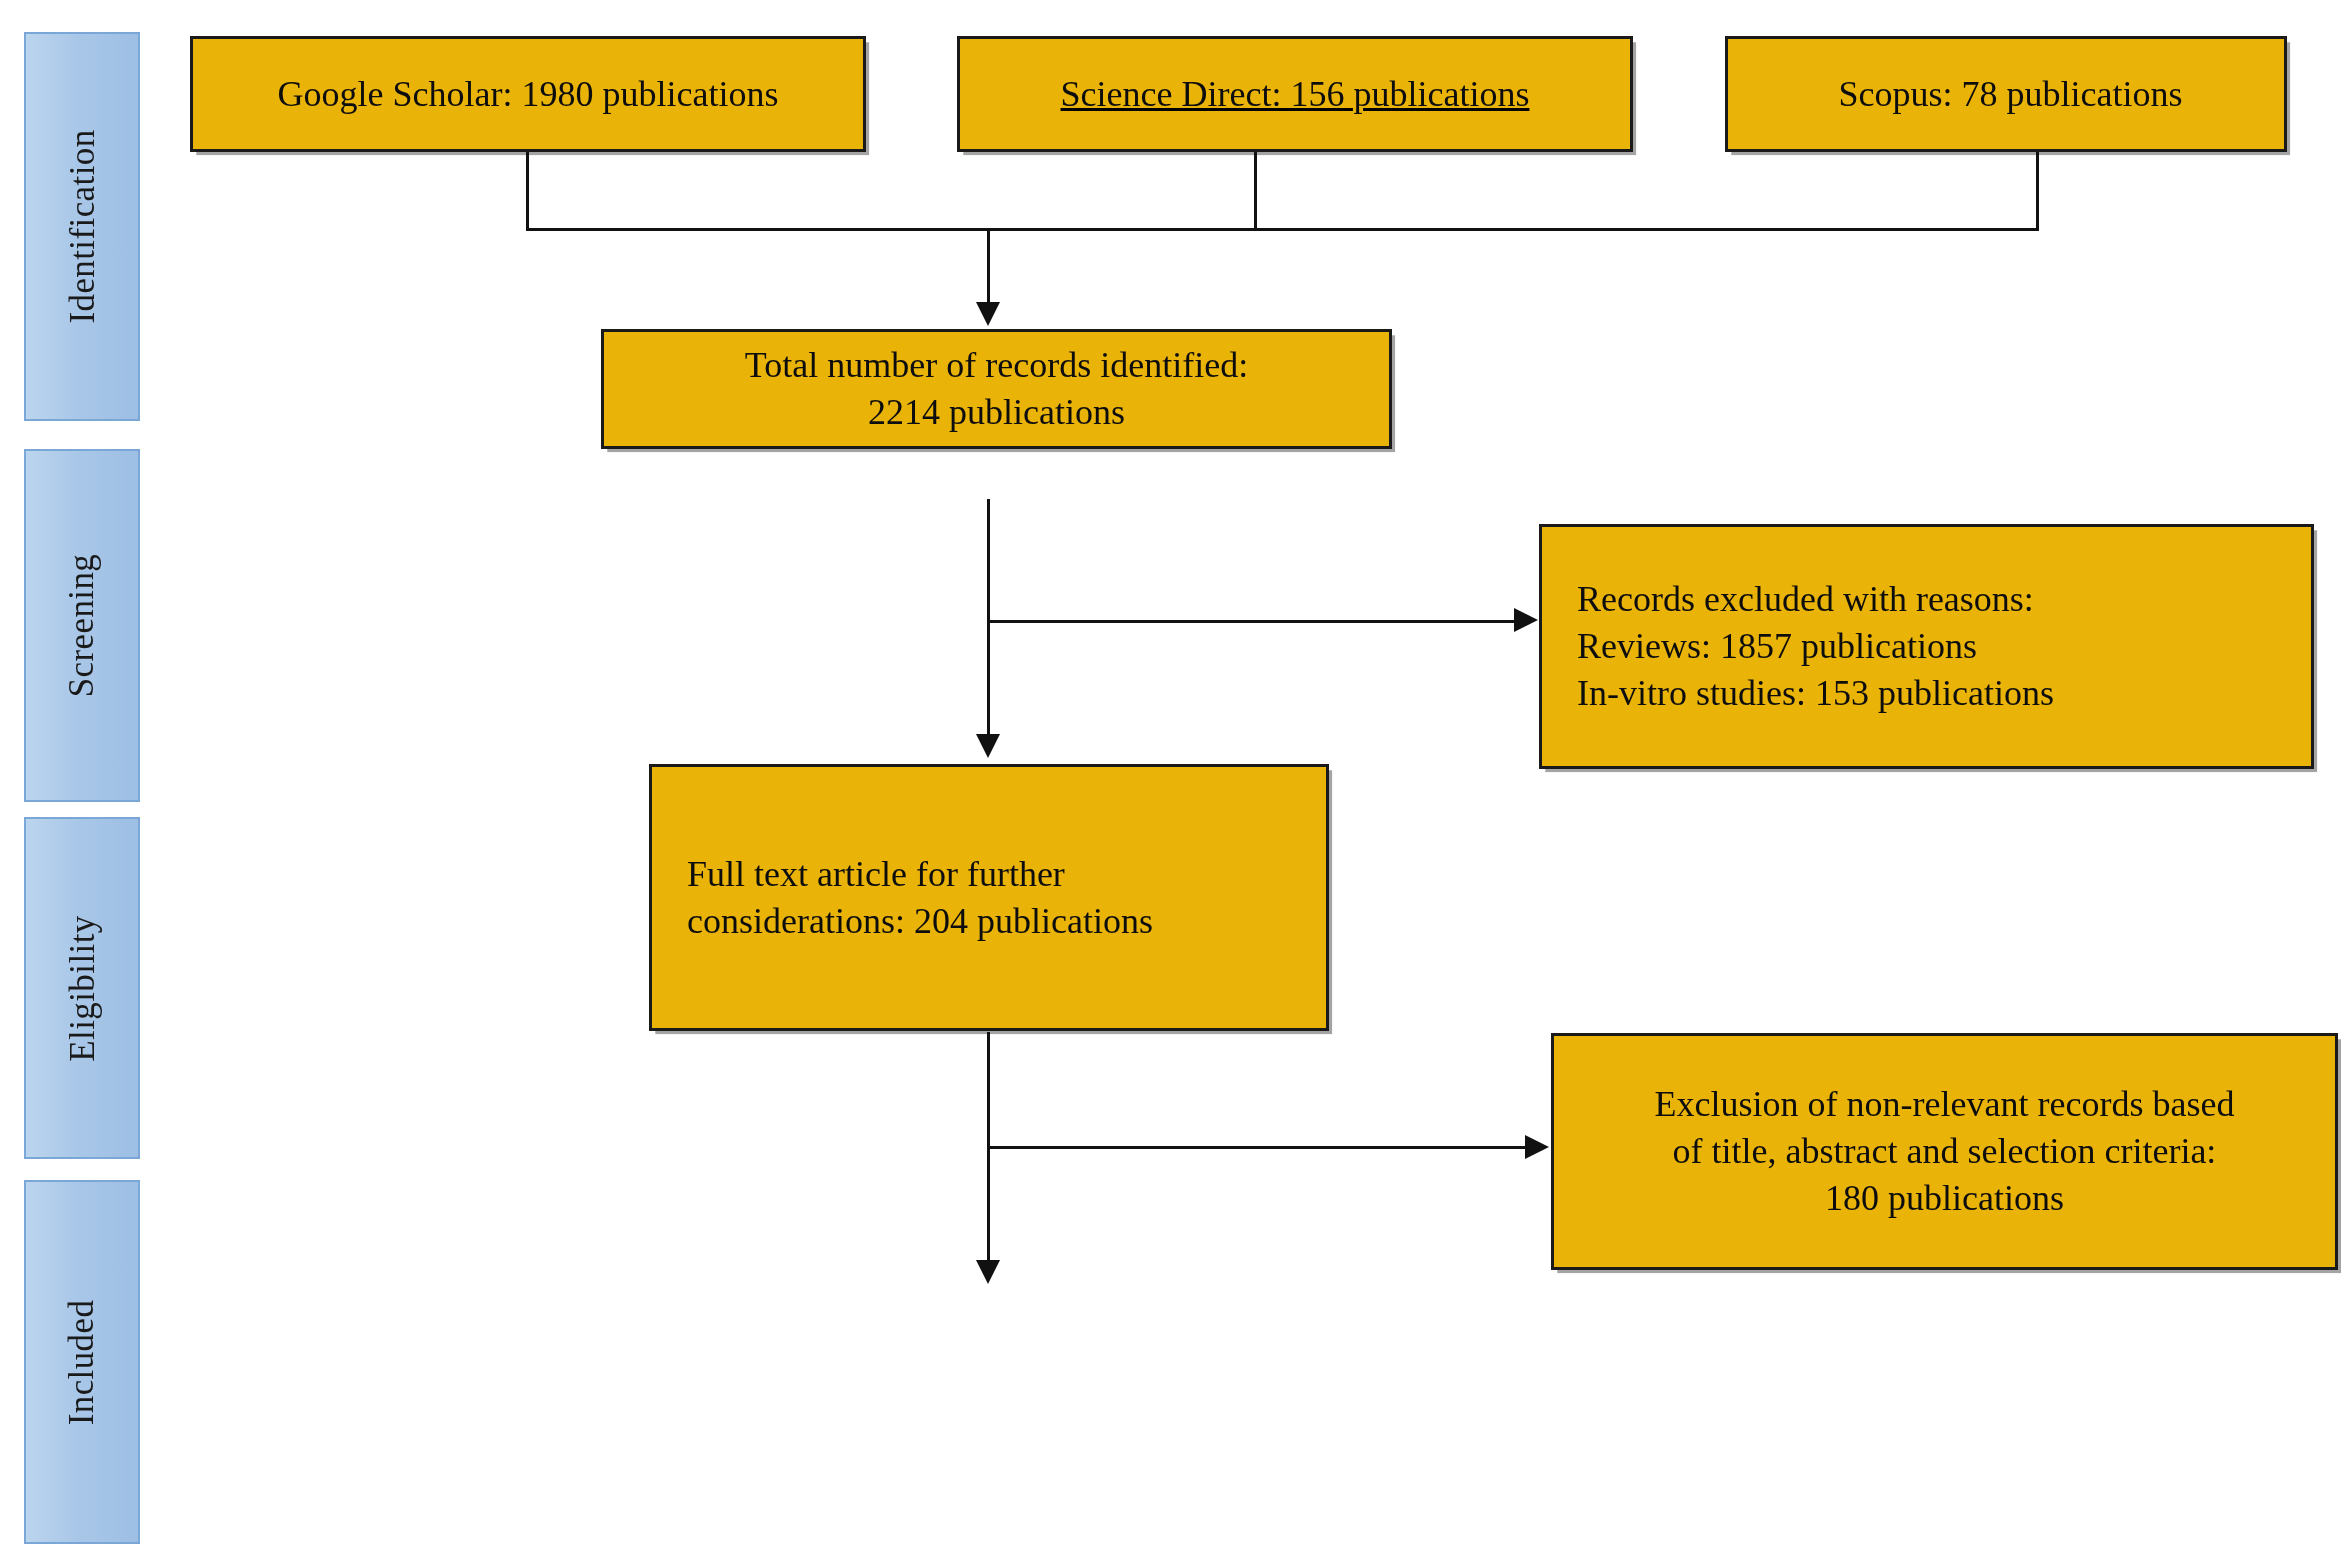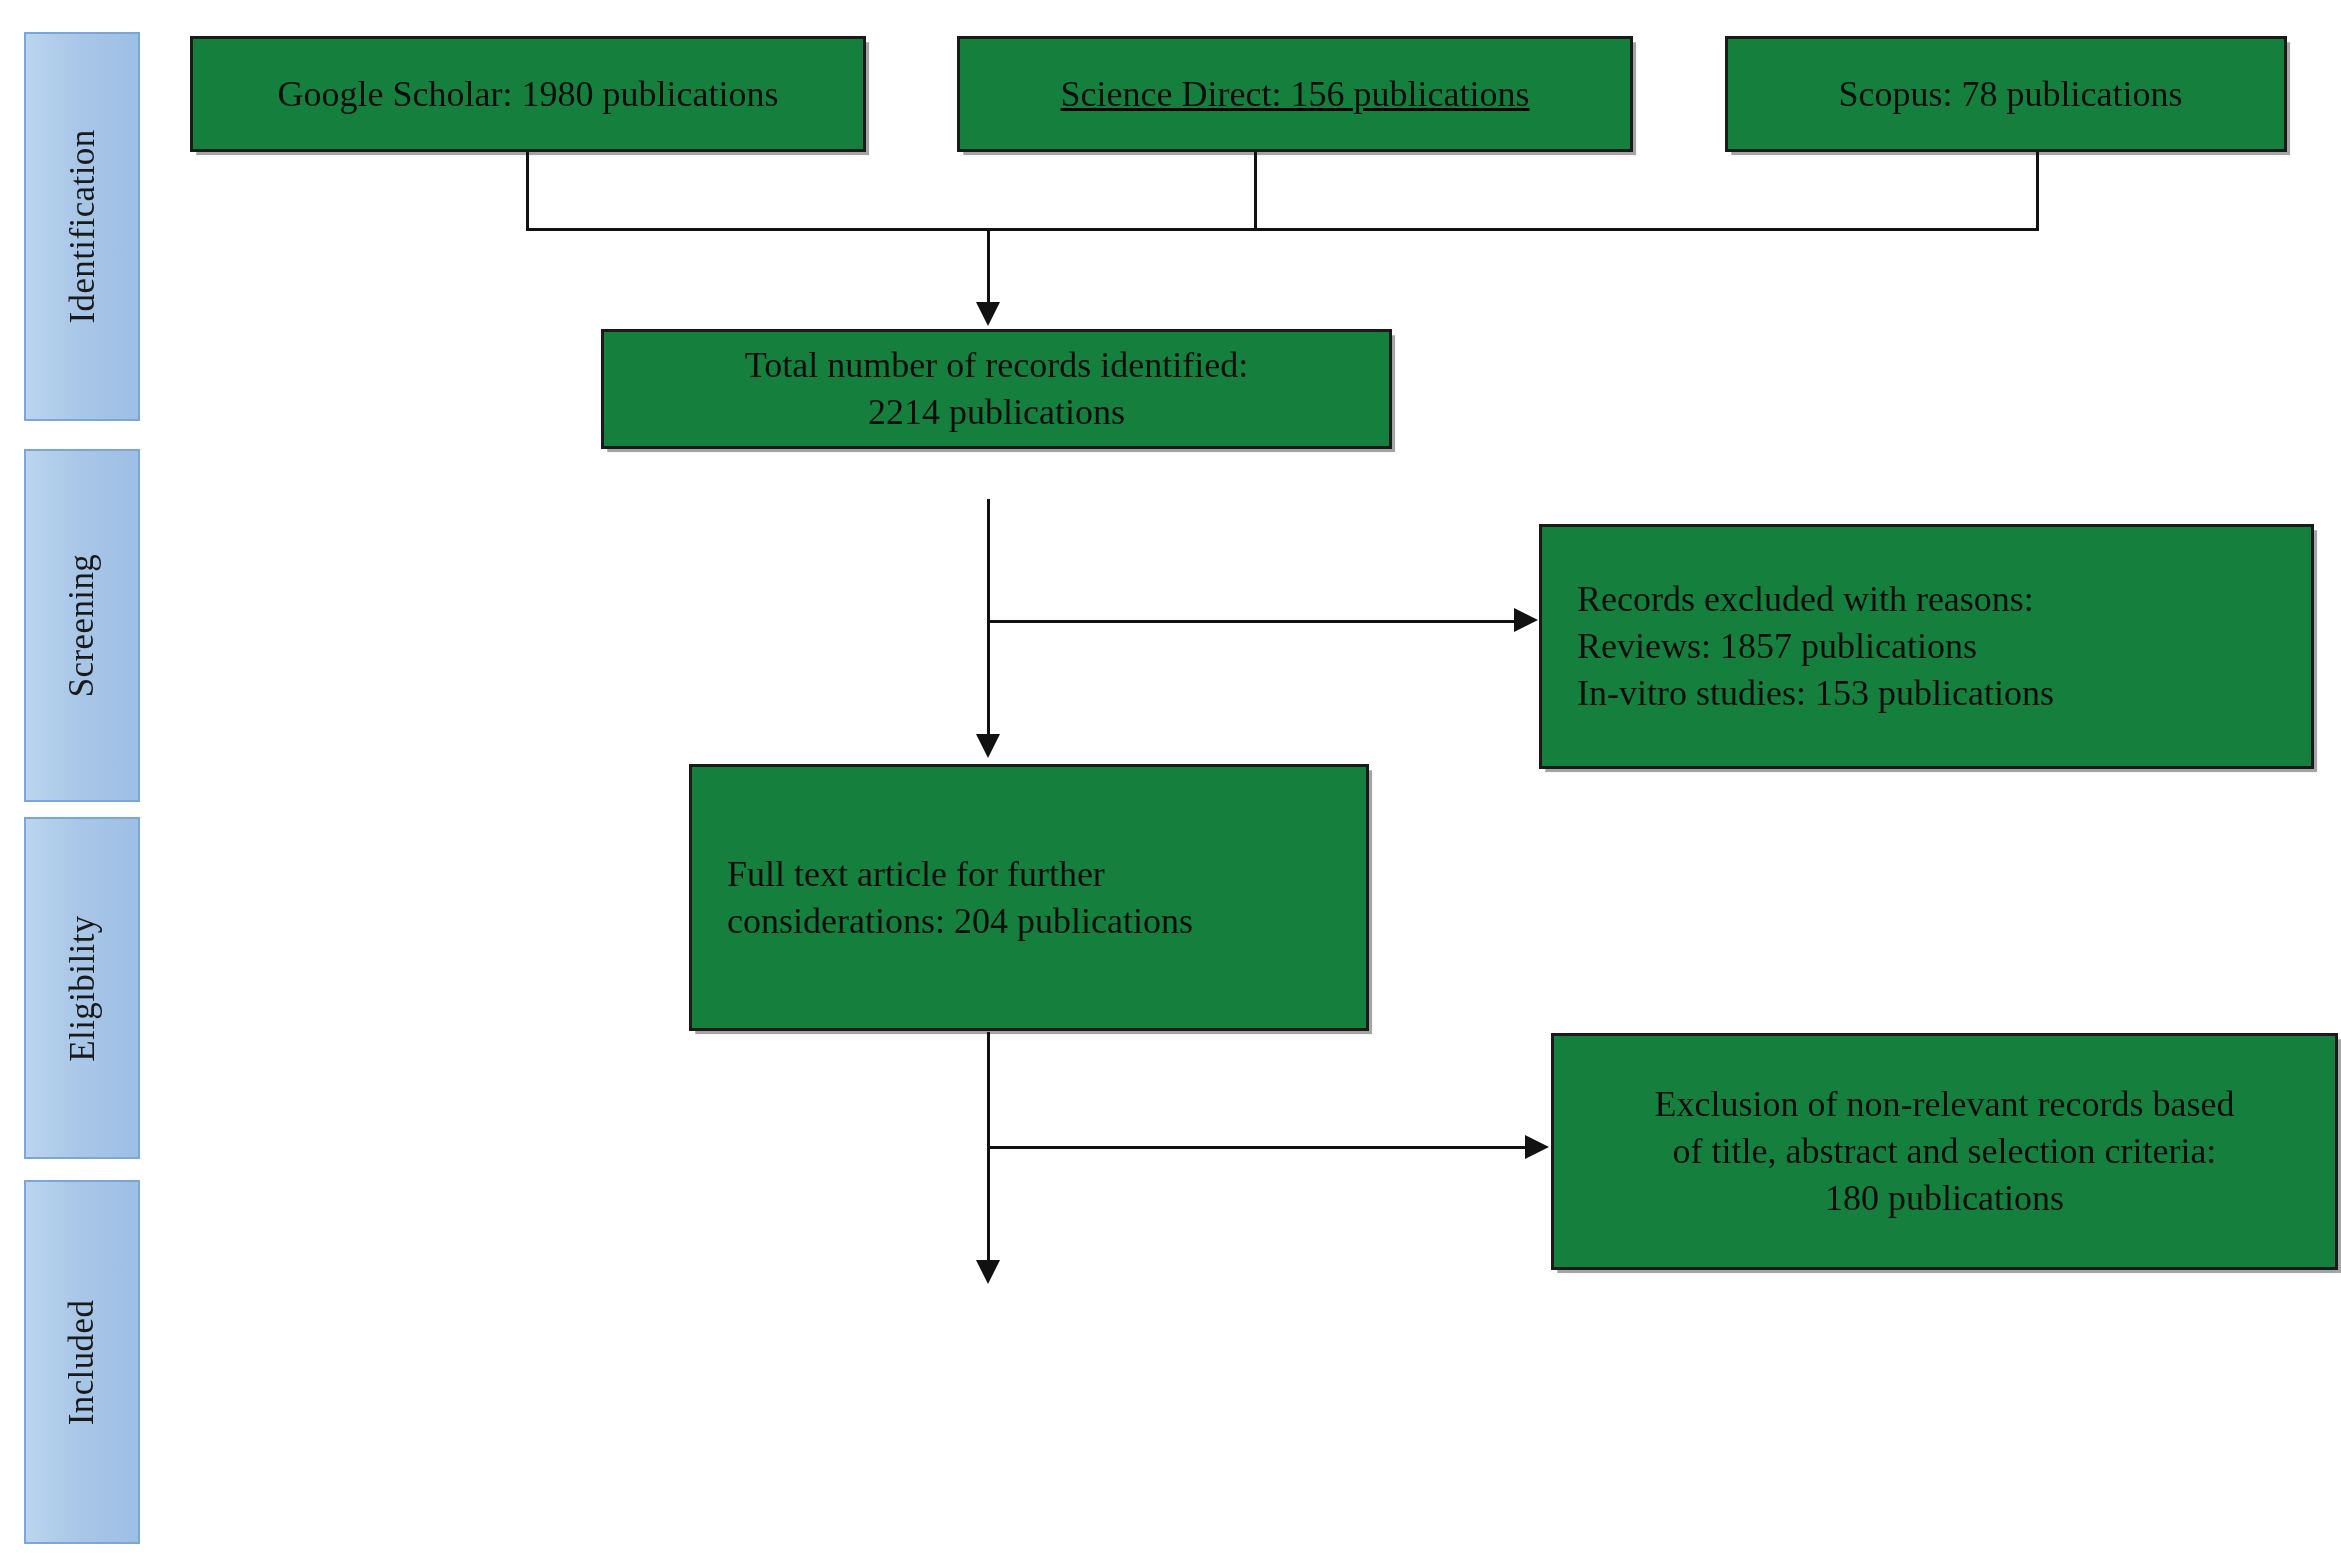--- a/index.html
+++ b/index.html
@@ -34,21 +34,21 @@
     line-height: 1;
     color: #1a1a1a;
     letter-spacing: 0.4px;
   }
 
   
   .flow-box {
     position: absolute;
     box-sizing: border-box;
     border: 3.2px solid #1a1a1a;
-    background: #15803d;
+    background: #eab308;
     display: flex;
     align-items: center;
     box-shadow: 4.7px 4.7px 0 -1.6px rgba(90,90,90,0.55);
   }
   .flow-box .txt {
     width: 100%;
     padding: 0 20.6px;
     font-size: 36px;
     line-height: 1.30;
     color: #0d0d0d;
@@ -137,21 +137,21 @@
 
   <div class="hline" style="left:989px; top:620px; width:529px;"></div>
   <div class="arrow-right" style="left:1514px; top:608px;"></div>
 
   <div class="flow-box align-left" style="left:1539px; top:524px; width:775px; height:245px;">
     <div class="txt">Records excluded with reasons:
 Reviews: 1857 publications
 In-vitro studies: 153 publications</div>
   </div>
 
-  <div class="flow-box align-left" style="left:649px; top:764px; width:680px; height:267px;margin-left:40px;">
+  <div class="flow-box align-left" style="left:649px; top:764px; width:680px; height:267px;">
     <div class="txt">Full text article for further
 considerations: 204 publications</div>
   </div>
 
   <div class="vline" style="left:987px; top:1032px; height:229px;"></div>
   <div class="arrow-down" style="left:976px; top:1260px;"></div>
 
   <div class="hline" style="left:989px; top:1146px; width:540px;"></div>
   <div class="arrow-right" style="left:1525px; top:1135px;"></div>
 

